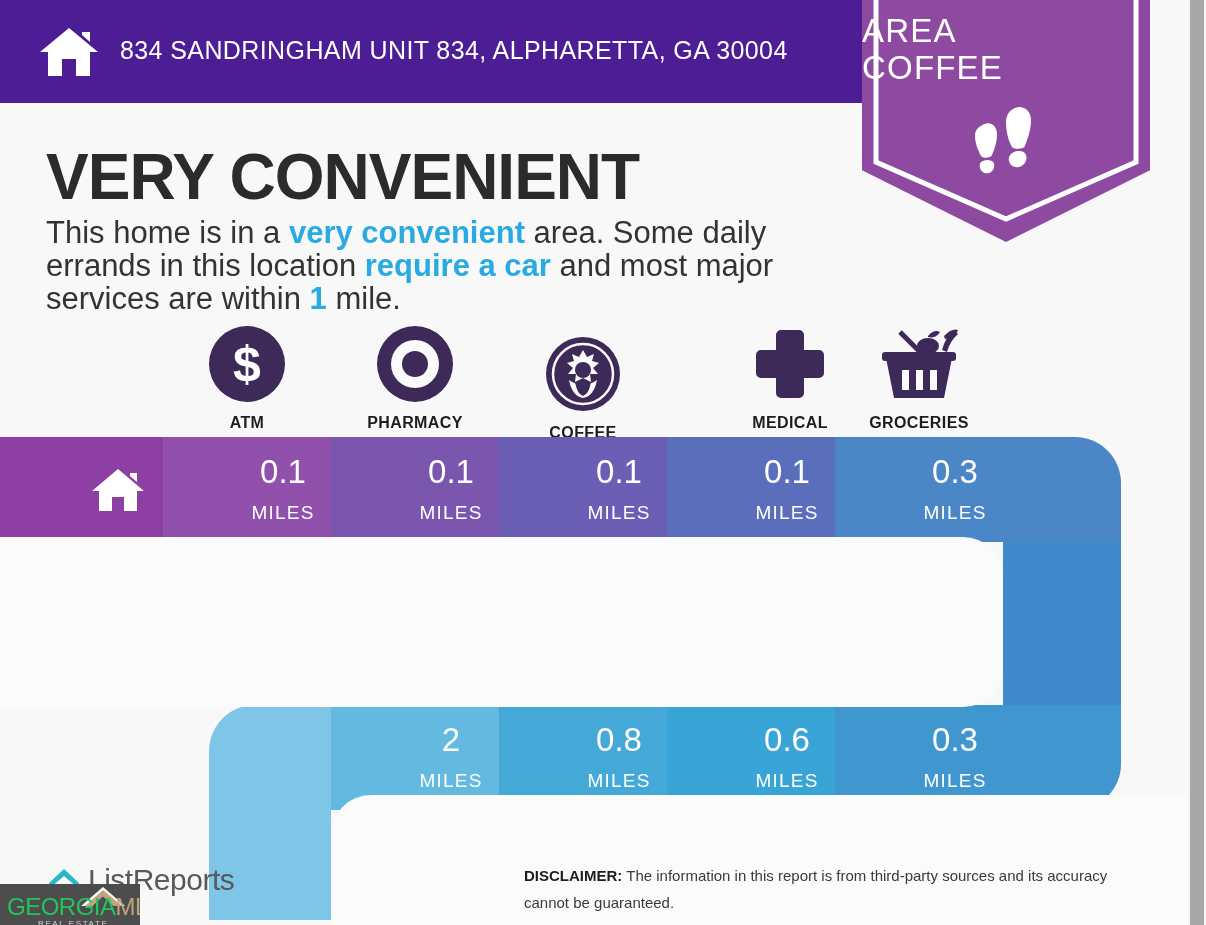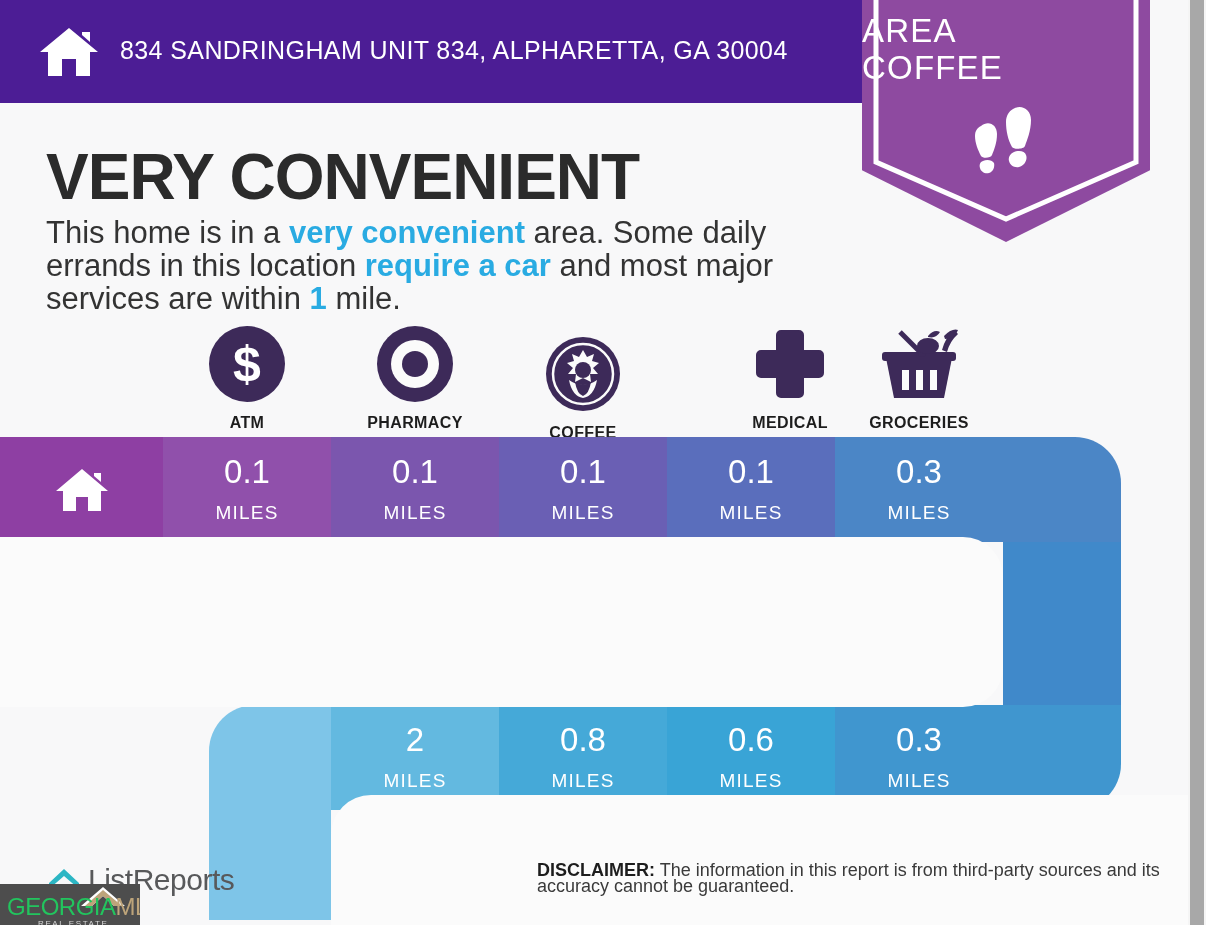--- a/index.html
+++ b/index.html
@@ -50,32 +50,33 @@
     margin-top:8px;font-size:16px;font-weight:bold;color:#1d1d1d;letter-spacing:.4px;
   }
 
   
   .ribbon{position:absolute;left:0;top:437px;width:1188px;height:420px;}
   .seg{position:absolute;}
   .cell{
     position:absolute;width:168px;height:105px;
     display:flex;flex-direction:column;align-items:center;justify-content:center;
     color:#ffffff;
+    padding-left:36px;
   }
   .cell .num{font-size:33px;line-height:34px;font-weight:400;}
   .cell .unit{font-size:19px;letter-spacing:1.2px;margin-top:13px;}
   .cell .homeicon{width:56px;height:46px;}
 
   
   .cut{position:absolute;background:#fbfbfb;}
 
   
   .disclaimer{
-    position:absolute;left:537px;top:862px;width:630px;
-    font-size:18px;line-height:16px;color:#3a3a3a;
+    position:absolute;left:524px;top:862px;width:630px;
+    font-size:15px;line-height:27px;color:#3a3a3a;
   }
   .disclaimer b{color:#1d1d1d;}
   .listreports{position:absolute;left:44px;top:860px;height:40px;display:flex;align-items:center;}
   .lr-text{font-size:30px;color:#58595b;margin-left:4px;letter-spacing:-.5px;}
   .gamls{
     position:absolute;left:0;top:884px;width:140px;height:48px;background:#4d4d4d;
     overflow:hidden;
   }
   .gamls-main{position:absolute;left:7px;top:9px;font-size:24px;letter-spacing:-.5px;}
   .gamls-g{color:#22c55e;margin-top:32px;}

